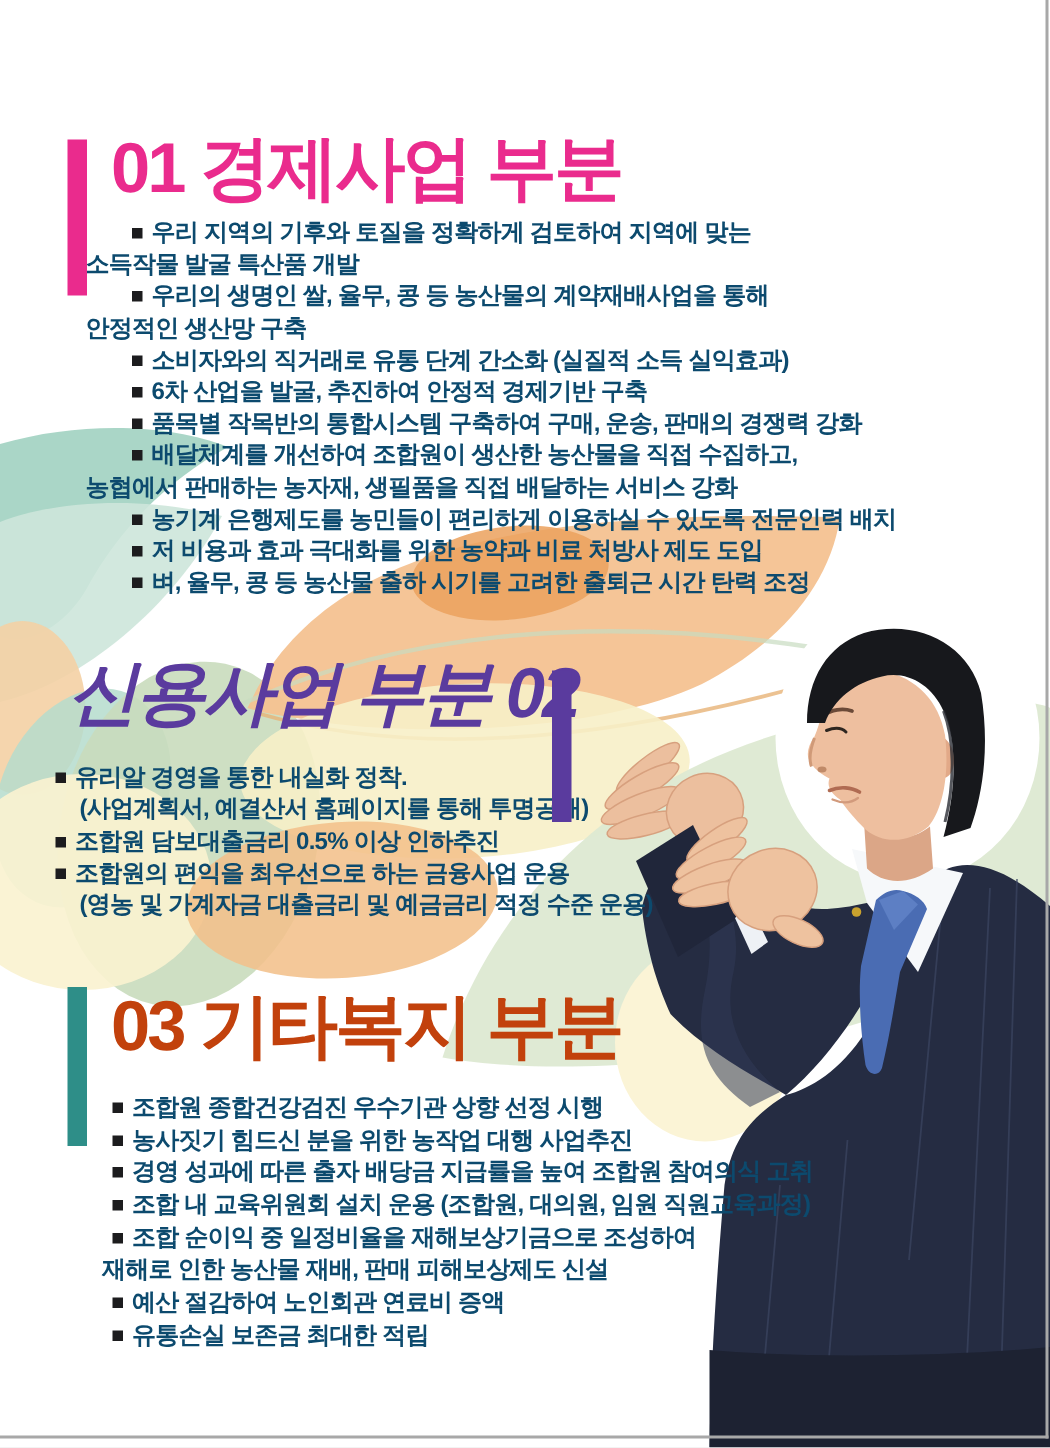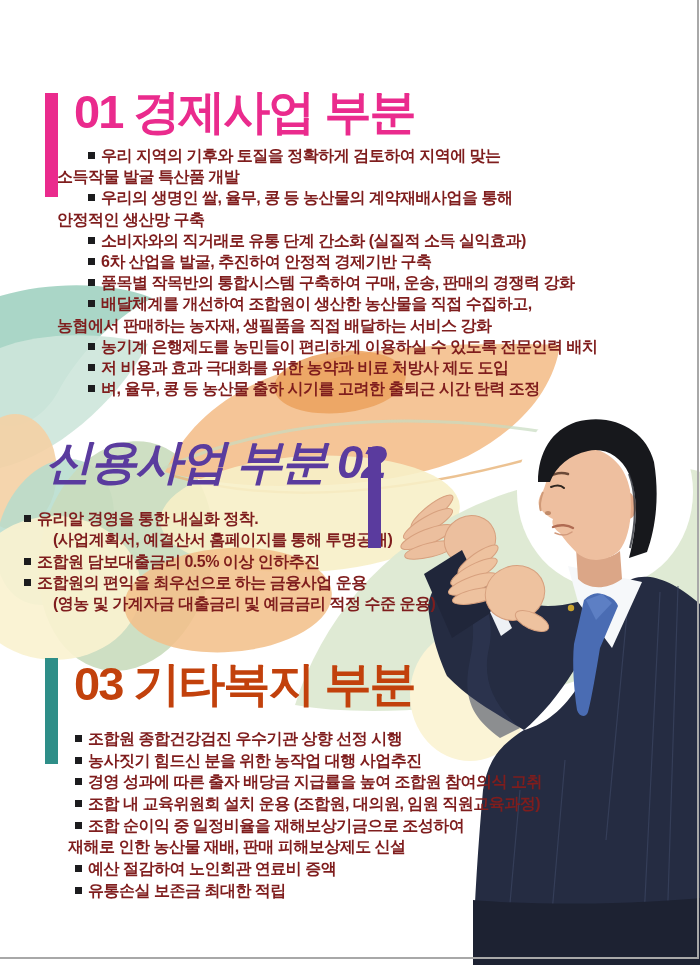--- a/index.html
+++ b/index.html
@@ -21,27 +21,27 @@
   .title{font-size:47px;font-weight:bold;letter-spacing:-2px;line-height:48px;white-space:nowrap;}
   #sec1 .title{margin-left:74px;color:#ea2b8d;}
   #sec2 .title{margin-left:45px;color:#5a3b9e;font-style:italic;}
   #sec3 .title{margin-left:74px;color:#c2410c;margin-top:10px;}
 
   .vbar{position:absolute;width:13px;}
   #sec1 .vbar{left:45px;top:5px;height:104px;background:#ea2b8d;}
   #sec2 .vbar{left:368px;top:9px;height:101px;background:#5a3b9e;}
   #sec3 .vbar{left:45px;top:8px;height:106px;background:#2e8e88;}
 
-  .list{font-size:16px;font-weight:bold;color:#7f1d1d;letter-spacing:-0.5px;}
+  .list{font-size:16px;font-weight:bold;color:#0c4a6e;letter-spacing:-0.5px;}
   #sec1 .list{margin-top:9px;}
   #sec2 .list{margin-top:22px;}
   #sec3 .list{margin-top:20px;}
   .row{display:flex;align-items:flex-start;white-space:nowrap;}
   #sec1 .row{height:21.2px;line-height:21.2px;padding-left:88px;}
-  #sec2 .row{height:21.3px;line-height:21.3px;padding-left:24px;}
+  #sec2 .row{height:21.3px;line-height:21.3px;padding-left:37px;}
   #sec3 .row{height:21.7px;line-height:21.7px;padding-left:75px;}
   #sec1 .row.cont{padding-left:57px;}
   #sec2 .row.cont{padding-left:53px;}
   #sec3 .row.cont{padding-left:68px;}
   .sq{width:7px;height:7px;background:#1c1c1e;margin:7px 6px 0 0;flex:none;}
 </style>
 </head>
 <body>
 
 <div id="poster">

